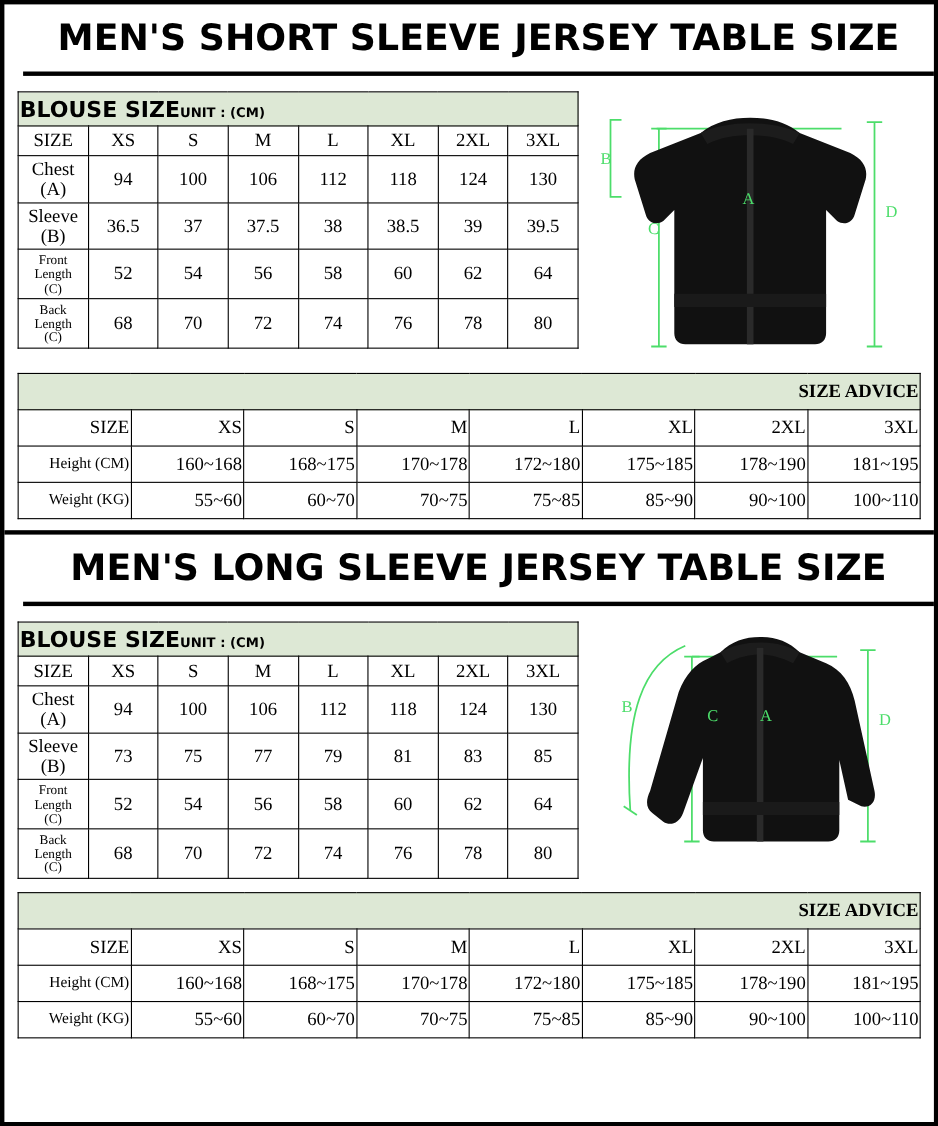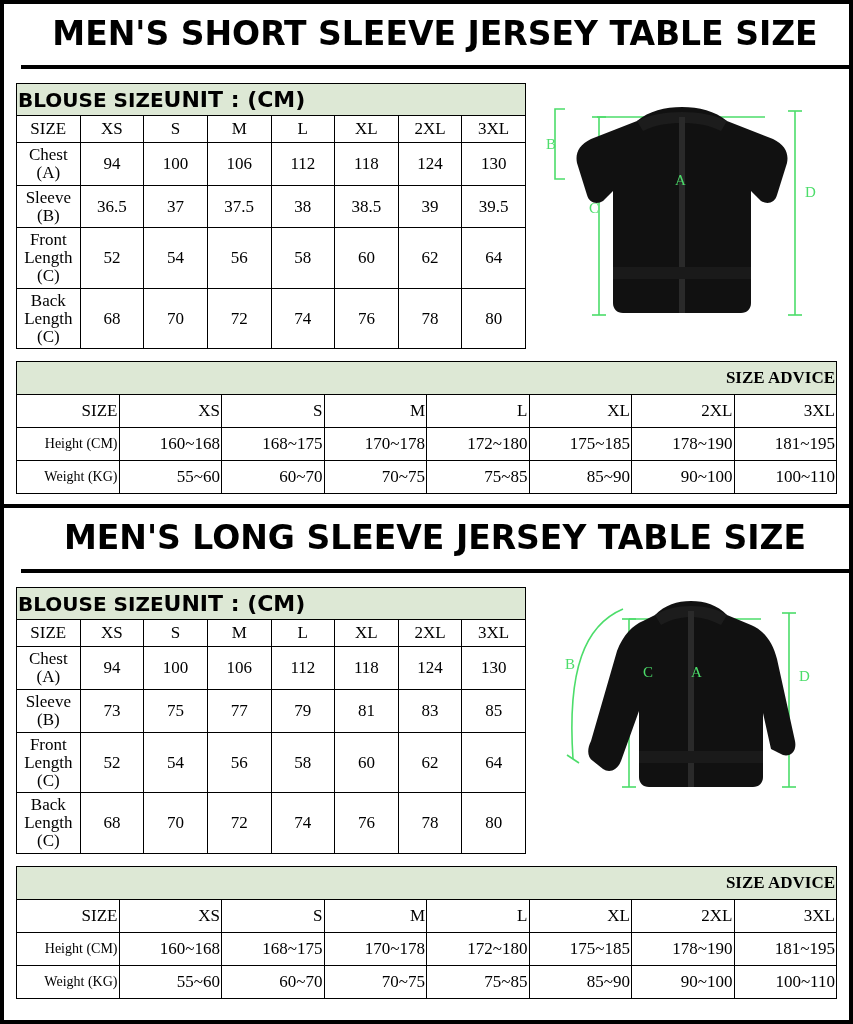--- a/index.html
+++ b/index.html
@@ -81,29 +81,29 @@
   }
   .banner-inner {
     display: flex;
     justify-content: flex-start;
     align-items: baseline;
     font-family: "DejaVu Sans", sans-serif;
     font-weight: bold;
     font-size: 20px;
   }
   .banner-inner .unit {
-    font-size: 22px;
+    font-size: 12px;
     padding-right: 22px;
   }
   .rowlabel {
     font-size: 14px;
     line-height: 1.05;
   }
   .rowlabel.small {
-    font-size: 17px;
+    font-size: 12px;
     margin-top: 20px;
   }
   .advice-wrap {
     padding: 6px 12px 10px 12px;
   }
   table.advice {
     border-collapse: collapse;
     width: 100%;
     table-layout: fixed;
   }

